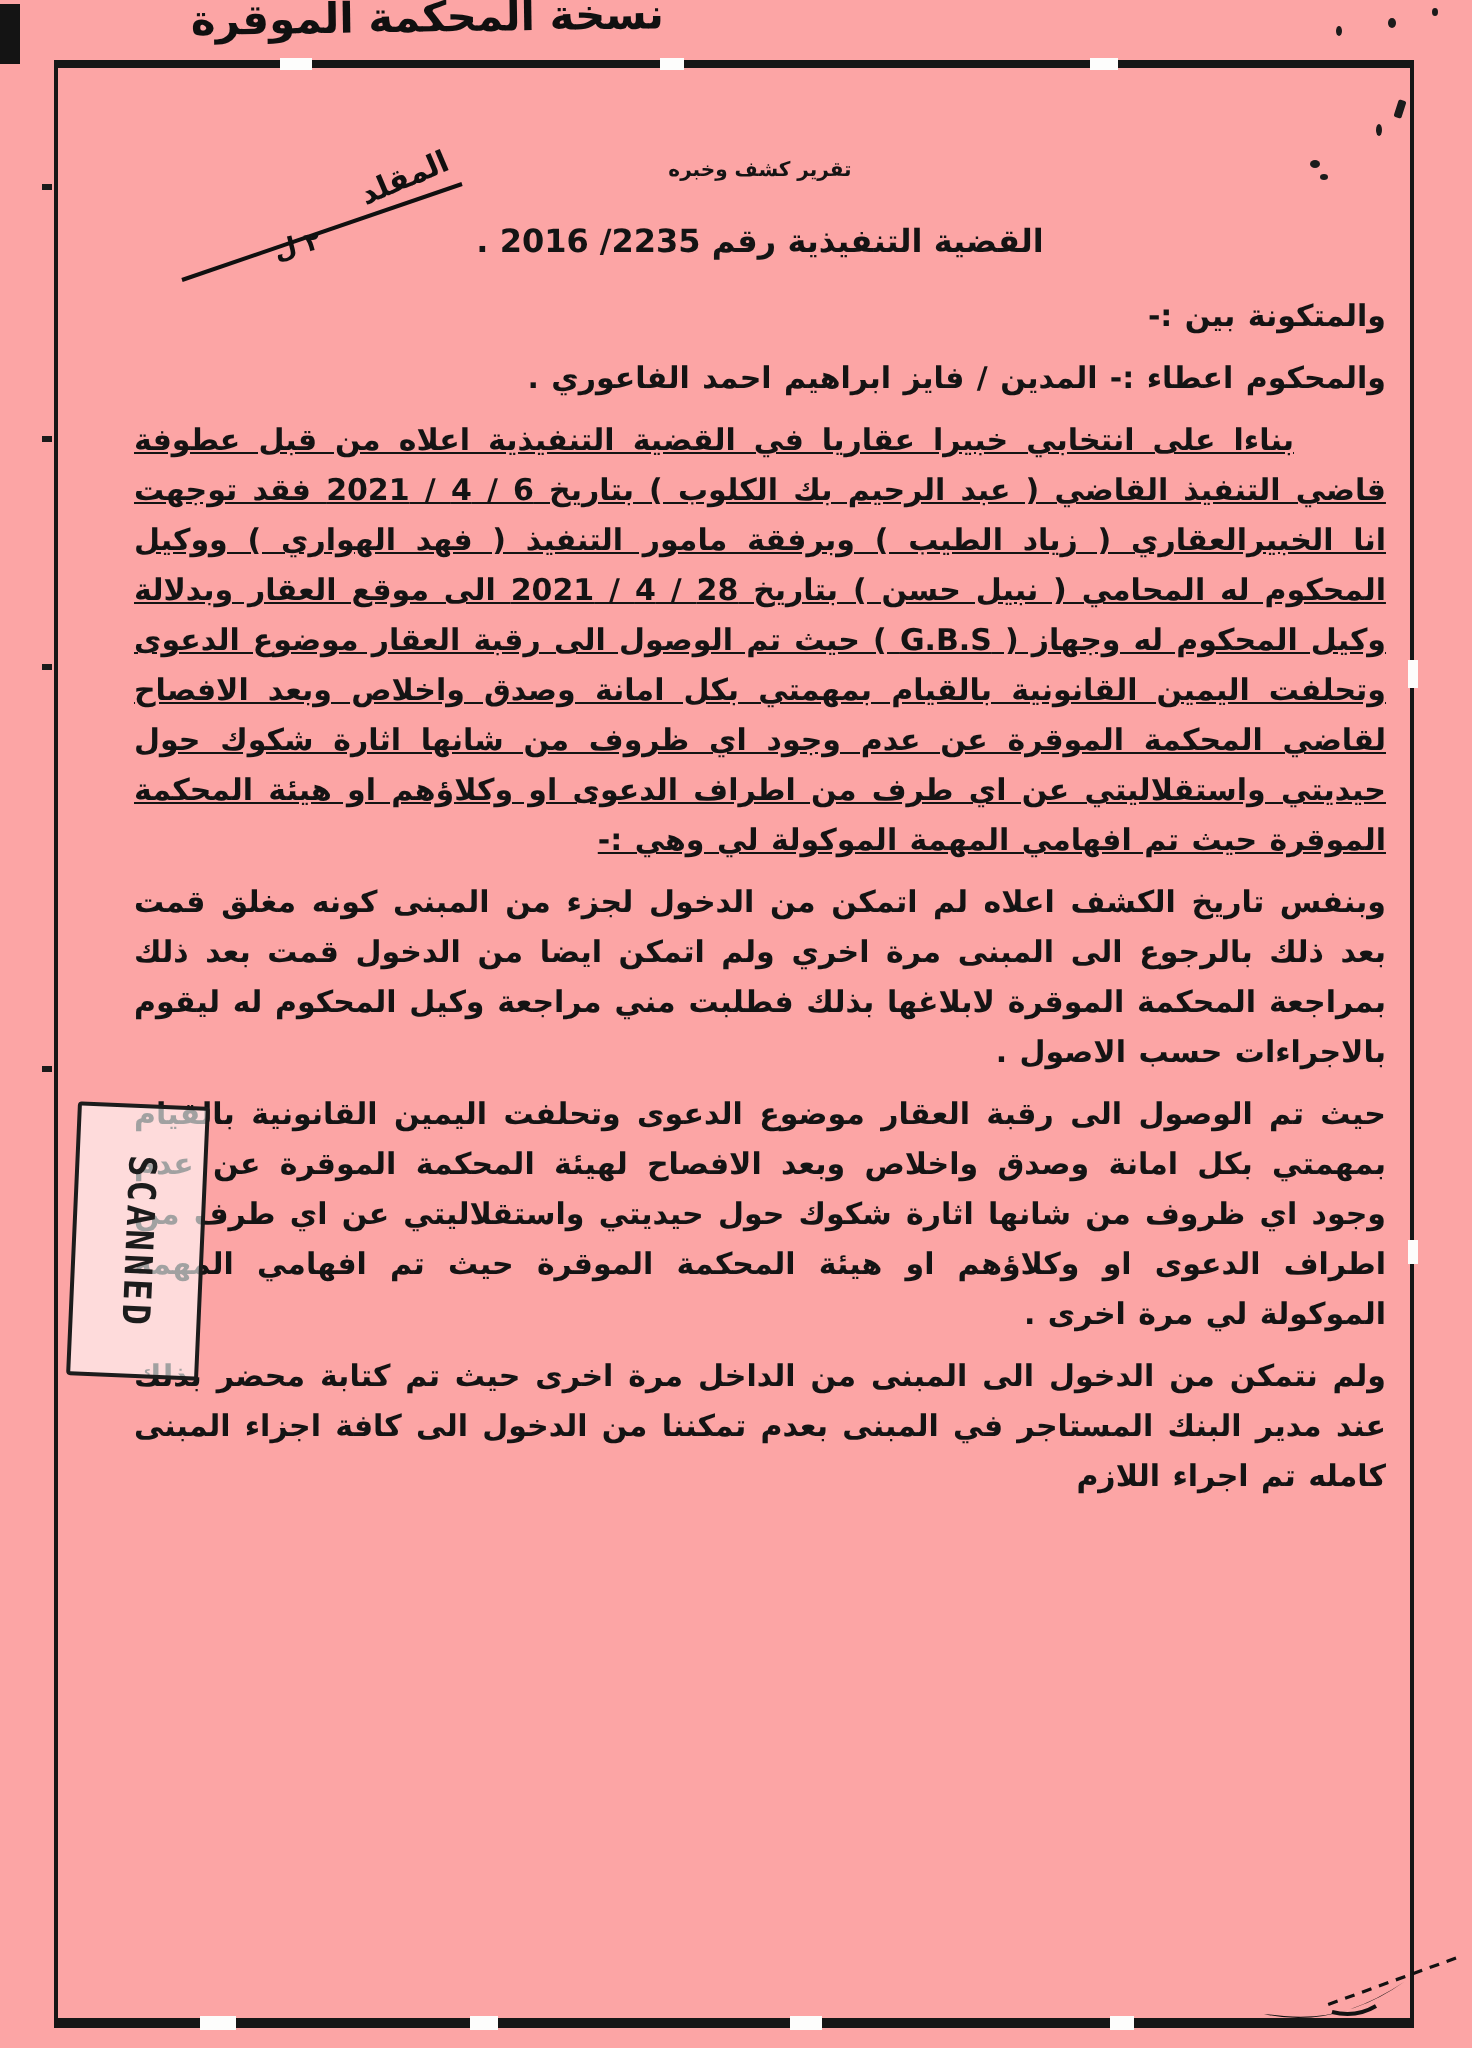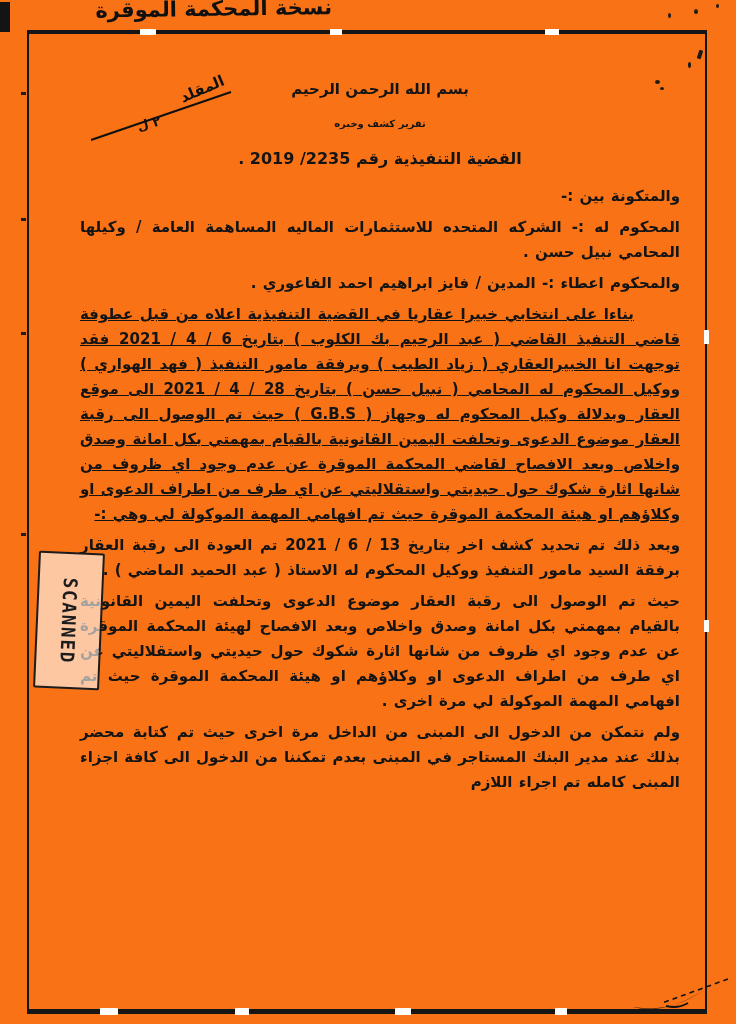--- a/index.html
+++ b/index.html
@@ -1,18 +1,18 @@
 <!DOCTYPE html>
 <html lang="ar"><head>
 <meta charset="utf-8">
 <style>
   html,body { margin:0; padding:0; background:#ffffff; }
   .page {
     position:relative; width:736px; height:1024px; overflow:hidden;
-    background:#f97316; color:#141414;
+    background:#fca5a5; color:#141414;
     font-family:"DejaVu Sans","Liberation Sans",sans-serif;
   }
 
   
   .frame {
     position:absolute; left:27px; top:30px; width:680px; height:984px;
     box-sizing:border-box;
     border:2px solid #161616; border-top-width:4px; border-bottom-width:5px;
   }
   .notch { position:absolute; background:#fdfdfc; }
@@ -20,21 +20,21 @@
   
   .content {
     position:absolute; left:27px; top:30px; width:680px; height:984px;
     box-sizing:border-box; padding:50px 14px 0 40px;
     direction:rtl;
   }
   .basmala   { text-align:center; font-size:15px; font-weight:bold; margin:0 0 20px; }
   .rtitle    { text-align:center; font-size:10px; font-weight:bold; margin:0 0 20px; }
   .ctitle    { text-align:center; font-size:16px; font-weight:bold; margin:0 0 16px; }
   .content p {
-    margin:0 13px 6px; font-size:15px; font-weight:bold; line-height:25px;
+    margin:0 0 6px; font-size:15px; font-weight:bold; line-height:25px;
     text-align:justify; text-align-last:right; word-spacing:1px;
   }
   .indent { text-indent:46px;text-decoration:underline; }
   .underlined {
     text-decoration:underline; text-decoration-thickness:1.5px; text-underline-offset:4px;
   }
 
   
   .hw-top {
     position:absolute; left:62px; top:-3px; width:270px; height:30px;
@@ -105,30 +105,28 @@
 
   <div class="hw-note">
     <svg width="152" height="78">
       <line x1="6" y1="64" x2="146" y2="16" stroke="#101010" stroke-width="2"></line>
     </svg>
     <span class="word">المقلد</span>
     <span class="sub">٢ ل</span>
   </div>
 
   <div class="content">
-    <div class="basmala">بسم الله الرحمن الرحيم</div>
     <div class="rtitle">تقرير كشف وخبره</div>
-    <div class="ctitle">القضية التنفيذية رقم 2235/ 2019 .</div>
+    <div class="ctitle">القضية التنفيذية رقم 2235/ 2016 .</div>
 
     <p>والمتكونة بين :-</p>
-    <p>المحكوم له :- الشركه المتحده للاستثمارات الماليه المساهمة العامة / وكيلها المحامي نبيل حسن .</p>
     <p>والمحكوم اعطاء :- المدين / فايز ابراهيم احمد الفاعوري .</p>
 
     <p class="indent">بناءا على انتخابي خبيرا عقاريا في القضية التنفيذية اعلاه من قبل عطوفة قاضي التنفيذ القاضي ( عبد الرحيم بك الكلوب ) بتاريخ 6 / 4 / 2021 فقد توجهت انا الخبيرالعقاري ( زياد الطيب ) وبرفقة مامور التنفيذ ( فهد الهواري ) ووكيل المحكوم له المحامي ( نبيل حسن ) بتاريخ 28 / 4 / 2021 الى موقع العقار وبدلالة وكيل المحكوم له وجهاز ( G.B.S ) حيث تم الوصول الى رقبة العقار موضوع الدعوى وتحلفت اليمين القانونية بالقيام بمهمتي بكل امانة وصدق واخلاص وبعد الافصاح لقاضي المحكمة الموقرة عن عدم وجود اي ظروف من شانها اثارة شكوك حول حيديتي واستقلاليتي عن اي طرف من اطراف الدعوى او وكلاؤهم او هيئة المحكمة الموقرة حيث تم افهامي المهمة الموكولة لي وهي :-</p>
-    <p>وبعد ذلك تم تحديد كشف اخر بتاريخ 13 / 6 / 2021 تم العودة الى رقبة العقار برفقة السيد مامور التنفيذ ووكيل المحكوم له الاستاذ ( عبد الحميد الماضي ) .</p>
+    <p>وبنفس تاريخ الكشف اعلاه لم اتمكن من الدخول لجزء من المبنى كونه مغلق قمت بعد ذلك بالرجوع الى المبنى مرة اخري ولم اتمكن ايضا من الدخول قمت بعد ذلك بمراجعة المحكمة الموقرة لابلاغها بذلك فطلبت مني مراجعة وكيل المحكوم له ليقوم بالاجراءات حسب الاصول .</p>
     <p>حيث تم الوصول الى رقبة العقار موضوع الدعوى وتحلفت اليمين القانونية بالقيام بمهمتي بكل امانة وصدق واخلاص وبعد الافصاح لهيئة المحكمة الموقرة عن عدم وجود اي ظروف من شانها اثارة شكوك حول حيديتي واستقلاليتي عن اي طرف من اطراف الدعوى او وكلاؤهم او هيئة المحكمة الموقرة حيث تم افهامي المهمة الموكولة لي مرة اخرى .</p>
     <p>ولم نتمكن من الدخول الى المبنى من الداخل مرة اخرى حيث تم كتابة محضر بذلك عند مدير البنك المستاجر في المبنى بعدم تمكننا من الدخول الى كافة اجزاء المبنى كامله تم اجراء اللازم</p>
 
   </div>
 
   <div class="stamp">
     <span>SCANNED</span>
   </div>
 
   <svg class="sig" width="106" height="46">

